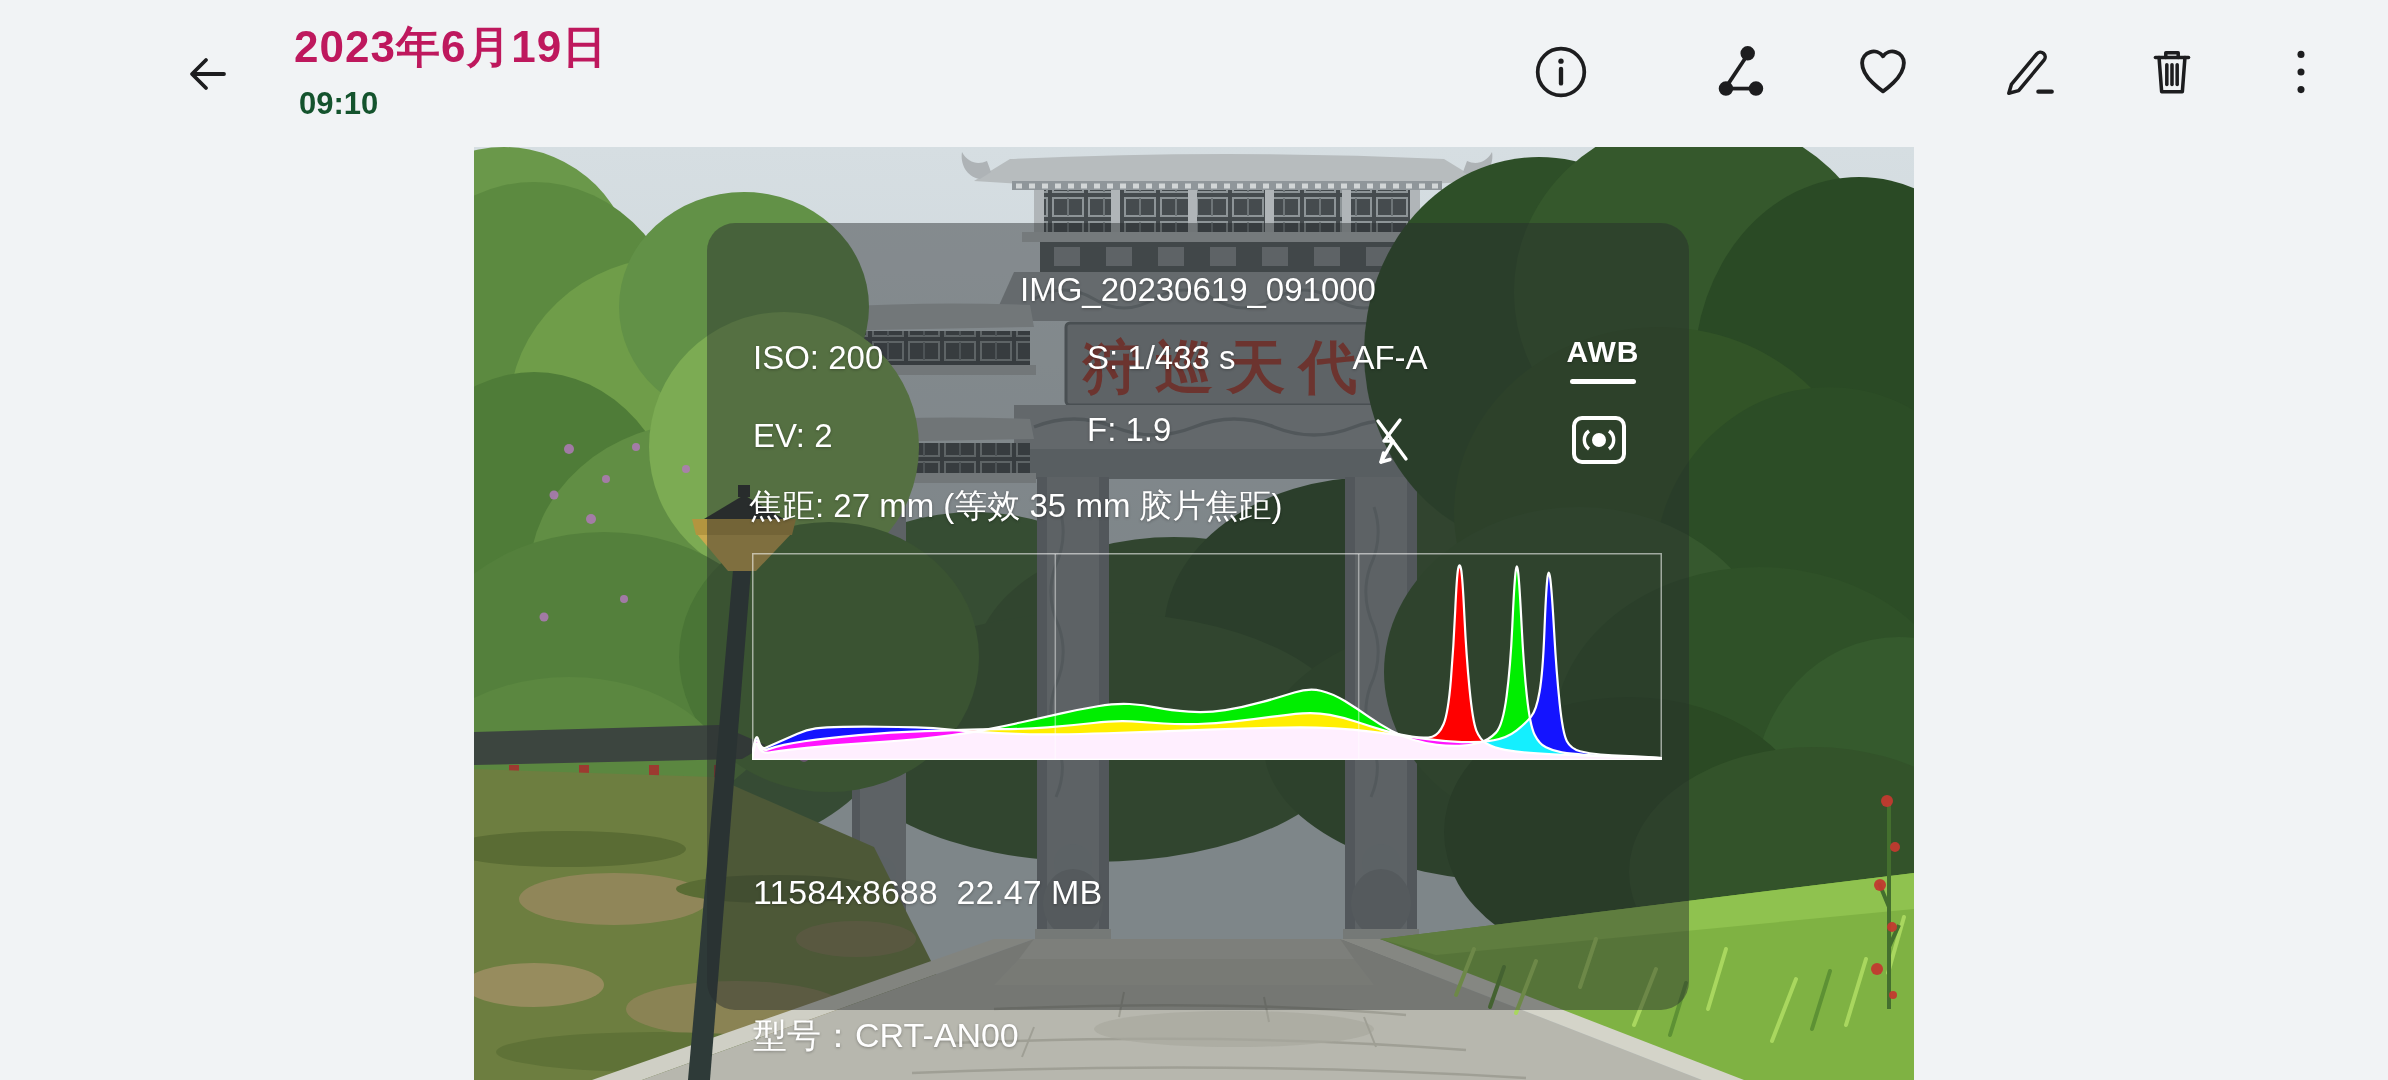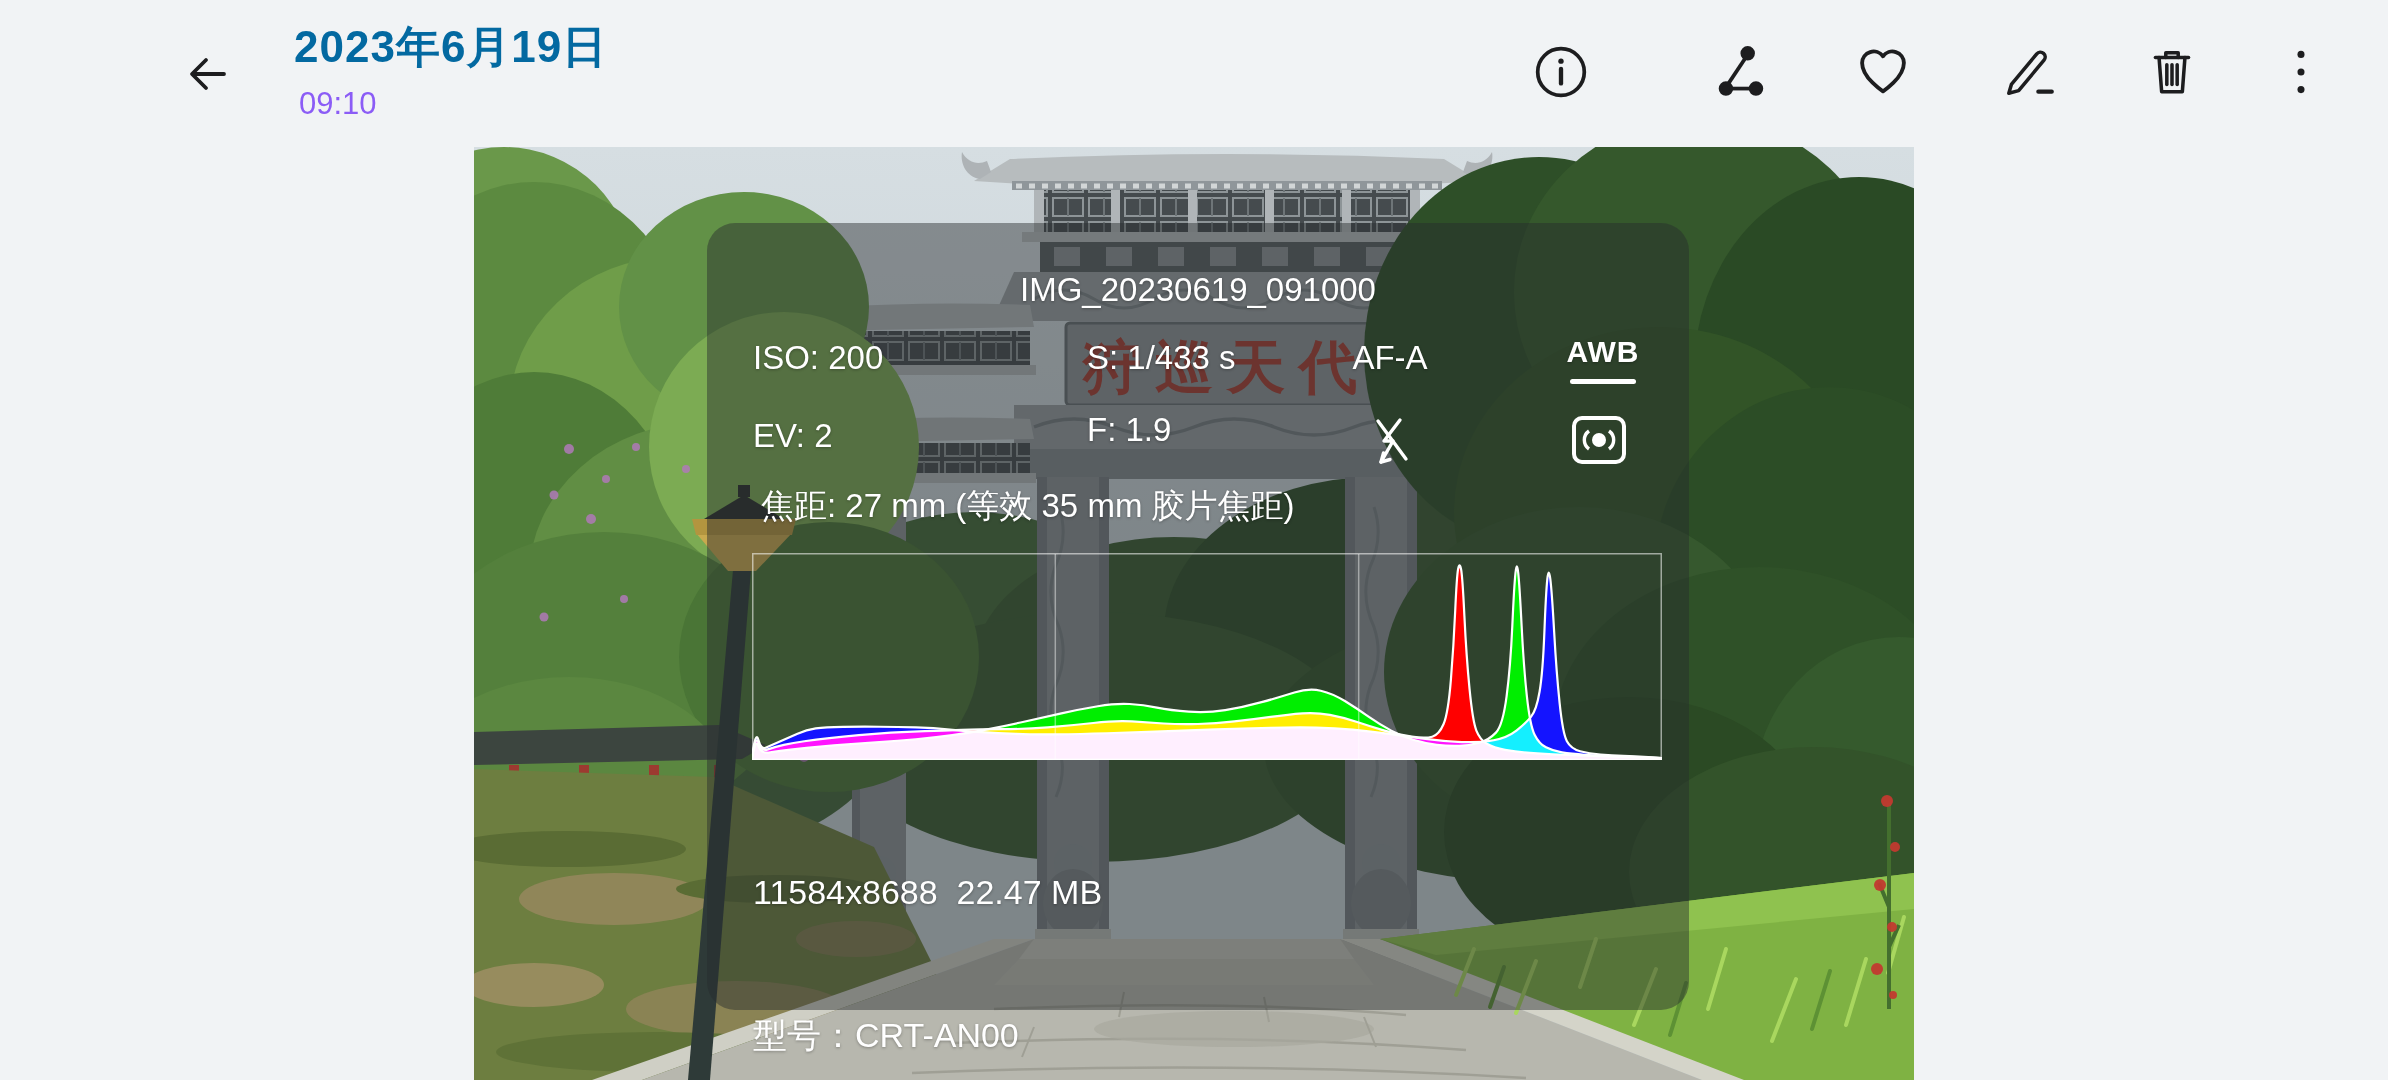--- a/index.html
+++ b/index.html
@@ -1,22 +1,22 @@
 <!DOCTYPE html>
 <html><head>
 <meta charset="utf-8">
 <style>
   html,body{margin:0;padding:0;background:#e7e9ec;}
   #screen{position:relative;width:2388px;height:1080px;background:#f1f3f5;overflow:hidden;
           font-family:"Liberation Sans","DejaVu Sans",sans-serif;}
   
   .hdr-btn{position:absolute;width:64px;height:64px;display:flex;align-items:center;justify-content:center;cursor:pointer;}
   .hdr-btn svg{display:block;}
-  #hdr-date{position:absolute;left:294px;top:18px;font-size:44px;font-weight:700;color:#0369a1;letter-spacing:1px;}
-  #hdr-time{position:absolute;left:299px;top:86px;font-size:31px;color:#8b5cf6;}
+  #hdr-date{position:absolute;left:294px;top:18px;font-size:44px;font-weight:700;color:#be185d;letter-spacing:1px;}
+  #hdr-time{position:absolute;left:299px;top:86px;font-size:31px;color:#14532d;font-weight:bold;}
   
   #photo{position:absolute;left:474px;top:147px;width:1440px;height:933px;background:#c8d2d6;overflow:hidden;}
   #scene{position:absolute;left:0;top:0;}
   
   #exif{position:absolute;left:233px;top:76px;width:982px;height:787px;border-radius:28px;
         background:rgba(40,43,46,0.46);color:#fff;}
   .ov-abs{position:absolute;white-space:pre-wrap;font-size:33px;color:#ffffff;text-shadow:0 1px 3px rgba(0,0,0,0.30);}
   #ov-filename{left:0;right:0;top:48px;text-align:center;}
   .ctr{transform:translateX(-50%);}
   #awb-underline{position:absolute;left:896px;top:156px;width:66px;height:5px;background:#fff;border-radius:2.5px;transform:translateX(-50%);}
@@ -370,21 +370,21 @@
       </span>
       <span style="position:absolute;left:864px;top:192px;">
         <svg width="56" height="50" viewBox="0 0 56 50" fill="none" stroke="#fff" stroke-width="4">
           <rect x="3" y="3" width="50" height="44" rx="8"></rect>
           <path d="M18,16 a11,11 0 0 0 0,18" stroke-width="3.4"></path>
           <path d="M38,16 a11,11 0 0 1 0,18" stroke-width="3.4"></path>
           <circle cx="28" cy="25" r="7" fill="#fff" stroke="none"></circle>
         </svg>
       </span>
 
-      <div class="ov-abs" style="left:54px;top:261px;">焦距: 27 mm (等效 35 mm 胶片焦距)</div>
+      <div class="ov-abs" style="left:42px;top:261px;">焦距: 27 mm (等效 35 mm 胶片焦距)</div>
 
       <div id="hist-wrap">
         <svg id="hist-svg" width="910" height="207" viewBox="0 0 910 207">
             <line x1="303.303" y1="1" x2="303.303" y2="206" stroke="rgba(255,255,255,0.55)" stroke-width="1.5" opacity="0.8"></line>
             <line x1="606.697" y1="1" x2="606.697" y2="206" stroke="rgba(255,255,255,0.55)" stroke-width="1.5" opacity="0.8"></line>
             <rect x="0.75" y="0.75" width="908.5" height="205.5" fill="none" stroke="rgba(255,255,255,0.55)" stroke-width="1.5"></rect>
             <path d="M0,207 L0,205 Q3.64,180.64 6.37,189.77499999999998 Q9.1,198.91 15.925,196.3725 Q22.75,193.835 31.849999999999998,191.805 Q40.949999999999996,189.775 52.325,188.2525 Q63.7,186.73 77.35,185.20749999999998 Q91,183.685 106.92500000000001,182.1625 Q122.85000000000001,180.64 138.775,179.625 Q154.70000000000002,178.61 172.9,178.10250000000002 Q191.1,177.595 209.3,176.8845 Q227.5,176.174 250.25,176.174 Q273,176.174 295.75,174.34699999999998 Q318.5,172.51999999999998 341.25,169.9825 Q364,167.445 379.925,168.45999999999998 Q395.85,169.475 411.775,170.49 Q427.7,171.505 445.9,170.9975 Q464.1,170.49 482.30000000000007,168.46 Q500.50000000000006,166.43 518.7,163.8925 Q536.9,161.35500000000002 550.55,160.34 Q564.2,159.325 577.85,161.8625 Q591.5,164.4 605.1500000000001,168.9675 Q618.8000000000001,173.535 632.45,177.595 Q646.1,181.655 659.75,183.685 Q673.4,185.715 680.2249999999999,183.685 Q687.05,181.655 691.5999999999999,170.9975 Q696.15,160.34 698.88,126.845 Q701.61,93.35 703.2025,57.82499999999999 Q704.795,22.299999999999983 706.16,15.7025 Q707.525,9.105000000000018 708.981,15.7025 Q710.4369999999999,22.299999999999983 712.3934999999999,62.89999999999999 Q714.35,103.5 717.5350000000001,135.98000000000002 Q720.72,168.46 724.36,177.595 Q728,186.73 734.825,190.79 Q741.65,194.85 753.025,196.88 Q764.4,198.91 778.05,199.925 Q791.7,200.94 809.9000000000001,201.752 Q828.1,202.564 846.3,203.173 Q864.5,203.782 887.25,204.39100000000002 L910,205 L910,207 Z" fill="#ff0000" stroke="#ffffff" stroke-width="2.2" stroke-linejoin="round" style="mix-blend-mode: screen;"></path>
             <path d="M0,207 L0,205 Q3.64,184.7 6.37,192.82 Q9.1,200.94 18.2,199.41750000000002 Q27.3,197.895 40.95,196.3725 Q54.6,194.85 68.25,193.632 Q81.89999999999999,192.414 95.55,191.399 Q109.2,190.38400000000001 127.4,189.0645 Q145.6,187.745 163.8,186.2225 Q182,184.7 200.2,182.1625 Q218.4,179.625 236.60000000000002,176.0725 Q254.8,172.51999999999998 273,168.45999999999998 Q291.2,164.4 309.4,160.34 Q327.59999999999997,156.28 345.79999999999995,153.235 Q364,150.19 377.65,151.002 Q391.3,151.814 404.95000000000005,154.55450000000002 Q418.6,157.29500000000002 436.8,158.61450000000002 Q455,159.934 473.20000000000005,157.09199999999998 Q491.40000000000003,154.25 509.6,149.175 Q527.8,144.1 542.3599999999999,139.5325 Q556.92,134.965 568.75,137.7055 Q580.58,140.446 592.865,148.05849999999998 Q605.15,155.671 616.525,163.588 Q627.9,171.505 639.275,177.595 Q650.65,183.685 662.025,187.0345 Q673.4,190.38400000000001 684.775,191.805 Q696.15,193.226 707.525,192.82 Q718.9,192.414 728,189.572 Q737.1,186.73 743.925,179.625 Q750.75,172.51999999999998 754.6175000000001,143.08499999999998 Q758.485,113.64999999999999 760.3050000000001,73.05000000000001 Q762.125,32.45000000000002 763.49,19.762500000000017 Q764.855,7.075000000000017 766.22,19.762500000000017 Q767.585,32.45000000000002 769.6324999999999,73.05000000000001 Q771.68,113.64999999999999 774.865,143.08499999999998 Q778.05,172.51999999999998 782.5999999999999,181.65499999999997 Q787.15,190.79 793.9749999999999,194.3425 Q800.8,197.895 809.9,199.41750000000002 Q819,200.94 832.6500000000001,201.752 Q846.3000000000001,202.564 859.95,203.173 Q873.6,203.782 891.8,204.39100000000002 L910,205 L910,207 Z" fill="#00ee00" stroke="#ffffff" stroke-width="2.2" stroke-linejoin="round" style="mix-blend-mode: screen;"></path>
             <path d="M0,207 L0,205 Q3.64,176.57999999999998 6.37,186.73 Q9.1,196.88 13.649999999999999,194.85 Q18.2,192.82 27.299999999999997,188.76 Q36.4,184.7 45.5,180.64 Q54.6,176.57999999999998 63.7,175.362 Q72.8,174.144 91,173.8395 Q109.2,173.535 127.4,173.738 Q145.6,173.941 163.8,174.44850000000002 Q182,174.95600000000002 197.925,176.58 Q213.85,178.204 229.775,179.1175 Q245.70000000000002,180.031 263.90000000000003,180.84300000000002 Q282.1,181.655 304.85,181.3505 Q327.59999999999997,181.046 354.9,180.23399999999998 Q382.2,179.422 409.5,178.40699999999998 Q436.8,177.392 464.1,176.377 Q491.40000000000003,175.362 518.7,174.753 Q546,174.144 564.2,174.55 Q582.4,174.95600000000002 600.6,176.58 Q618.8000000000001,178.204 637,180.84300000000002 Q655.1999999999999,183.482 673.4,185.918 Q691.6,188.35399999999998 709.8,189.0645 Q728,189.775 741.65,187.2375 Q755.3,184.7 764.4,177.595 Q773.5,170.49 778.96,163.8925 Q784.42,157.29500000000002 787.605,138.5175 Q790.79,119.74000000000001 792.3824999999999,79.14000000000001 Q793.975,38.54000000000002 795.3399999999999,25.85250000000002 Q796.7049999999999,13.16500000000002 798.2974999999999,25.85250000000002 Q799.89,38.54000000000002 802.165,79.14000000000001 Q804.44,119.74000000000001 807.625,150.19 Q810.8100000000001,180.64 814.905,188.2525 Q819,195.865 828.1,198.1995 Q837.2,200.534 848.575,201.54899999999998 Q859.9499999999999,202.564 871.3249999999999,202.97 Q882.6999999999999,203.376 896.3499999999999,204.188 L910,205 L910,207 Z" fill="#1414ff" stroke="#ffffff" stroke-width="2.2" stroke-linejoin="round" style="mix-blend-mode: screen;"></path>
           </svg>

